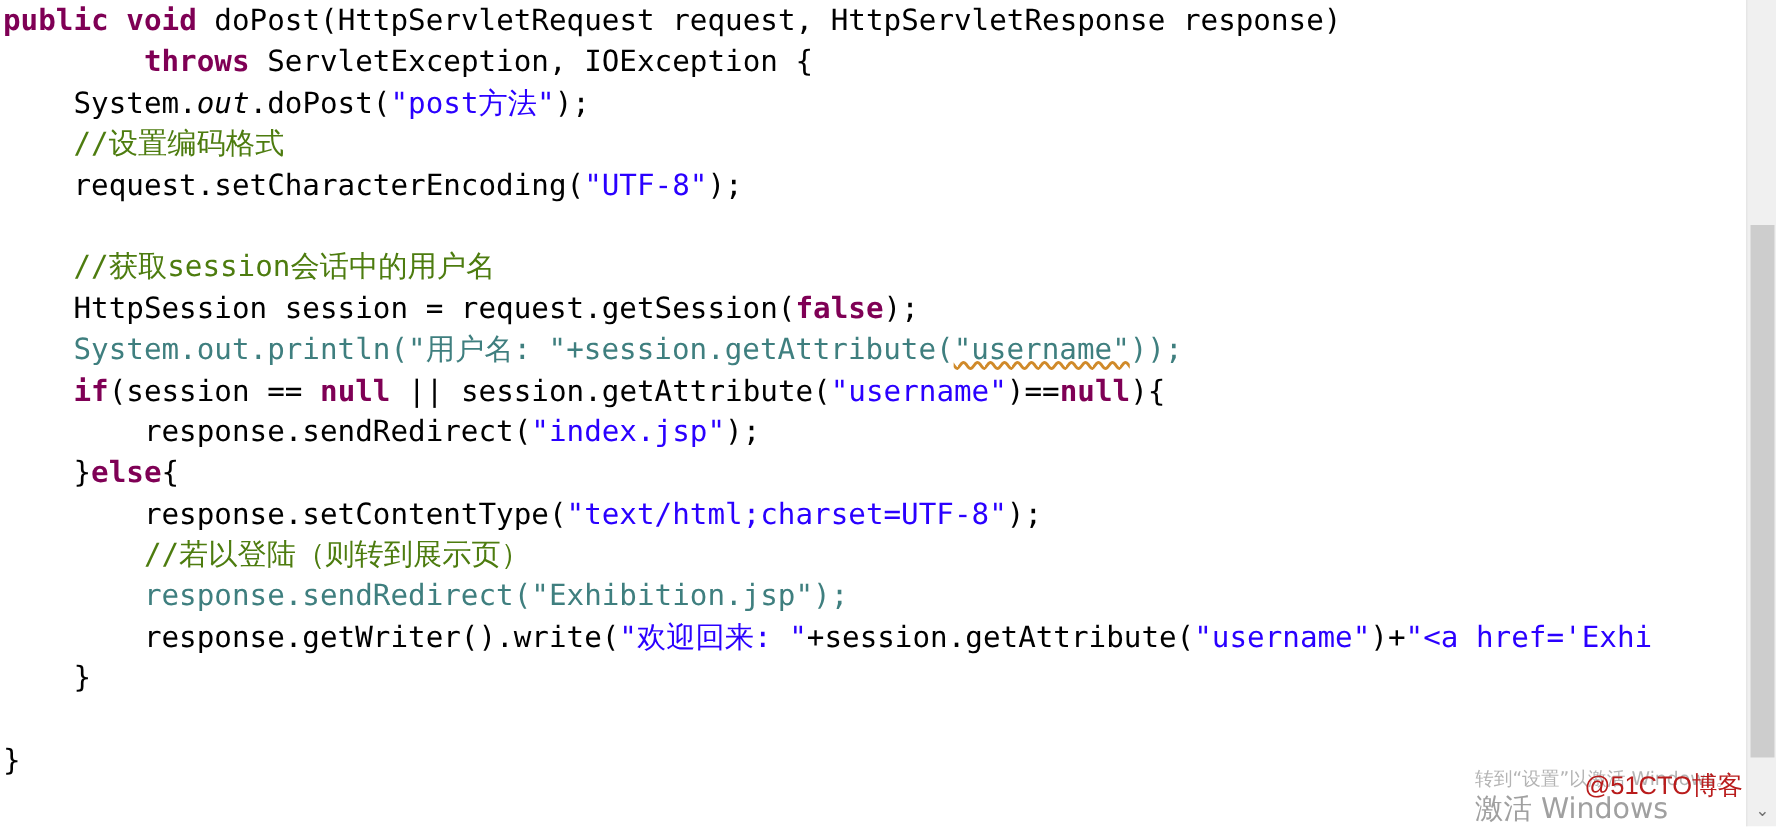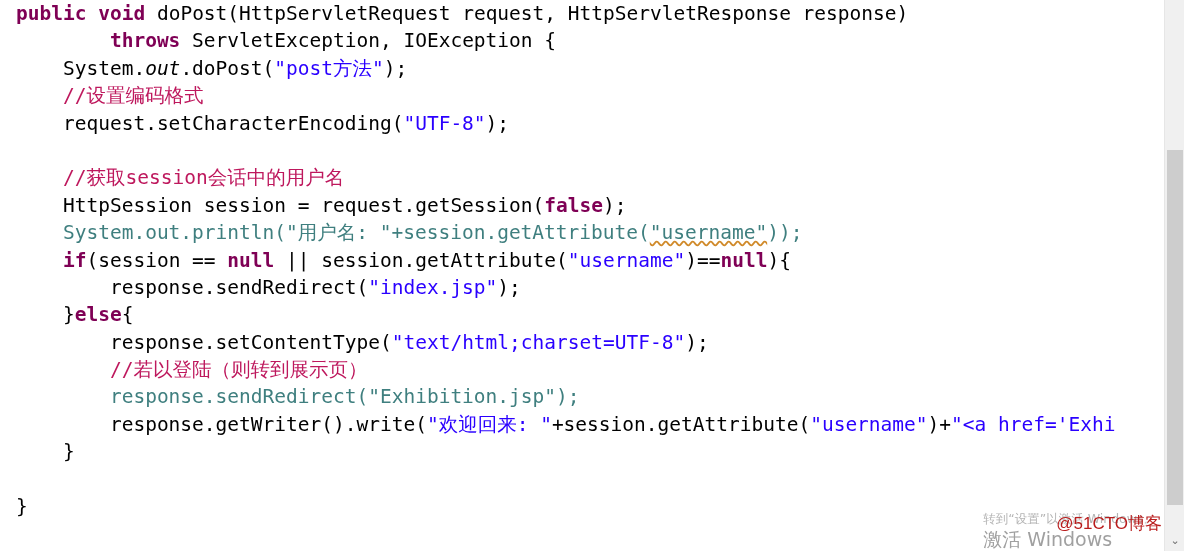--- a/index.html
+++ b/index.html
@@ -34,27 +34,27 @@
   }
 
   .line {
     height: 27.4px;
     line-height: 27.4px;
     white-space: pre;
     font-size: 19.5px;
     font-family: "DejaVu Sans Mono", "Liberation Mono", monospace;
     letter-spacing: 0px;
     color: #000000;
-    padding-left: 16px;
+    padding-left: 2px;
   }
 
   
   .kw      { color: #7f0055; font-weight: bold; }   
   .str     { color: #2a00ff; }                       
-  .cmt     { color: #be185d; }                       
+  .cmt     { color: #4d7c0f; }                       
   .plain   { color: #000000; }
   .field   { color: #000000; font-style: italic; }   
   .teal    { color: #3f7f7f; }                       
   .squiggle {
     text-decoration: underline wavy #d08a2a;
     text-decoration-skip-ink: none;
   }
 
   
   #vscroll {

